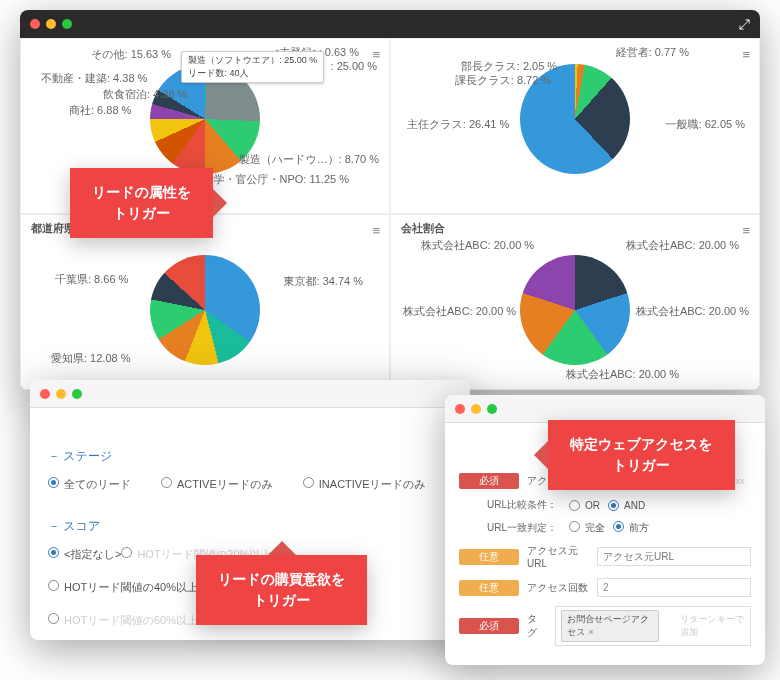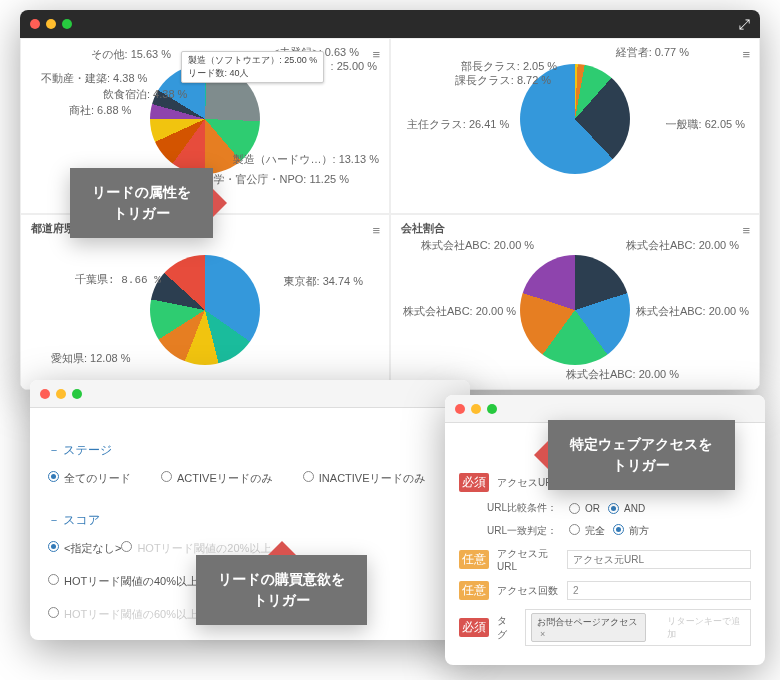--- a/index.html
+++ b/index.html
@@ -21,43 +21,43 @@
   .panel-title { font-weight: bold; font-size: 11px; color: #555; }
   .hamburger { position: absolute; top: 8px; right: 10px; color: #888; font-size: 13px; letter-spacing: -1px; }
 
   .pie-wrap { display:flex; align-items:center; justify-content:center; height: calc(100% - 14px); position:relative; }
   .pie { width: 110px; height: 110px; border-radius: 50%; }
   .label { position: absolute; font-size: 11px; color: #666; white-space: nowrap; }
 
   .tooltip { position:absolute; background:#fff; border:1px solid #ccc; padding:2px 6px; font-size:9px; color:#444; border-radius:2px; box-shadow:0 1px 3px rgba(0,0,0,0.2); z-index:5; }
 
   
-  .callout { position: absolute; background: #737373; color: #fff; font-weight: bold; padding: 14px 22px; text-align: center; line-height: 1.5; font-size: 14px; box-shadow: 0 6px 20px rgba(0,0,0,0.25); z-index: 100; }
+  .callout { position: absolute; background: #ef4444; color: #fff; font-weight: bold; padding: 14px 22px; text-align: center; line-height: 1.5; font-size: 14px; box-shadow: 0 6px 20px rgba(0,0,0,0.25); z-index: 100; }
   .callout::after { content:""; position:absolute; width:0; height:0; }
   .callout.right::after { left:100%; top:50%; transform:translateY(-50%); border:14px solid transparent; border-left-color:#d9534f; }
   .callout.left::after { right:100%; top:50%; transform:translateY(-50%); border:14px solid transparent; border-right-color:#d9534f; }
   .callout.up::after { left:50%; bottom:100%; transform:translateX(-50%); border:14px solid transparent; border-bottom-color:#d9534f; }
 
   
   #win-stage { top: 380px; left: 30px; width: 440px; height: 260px; z-index: 50; }
   #win-stage .titlebar { background:#f5f5f5; border-bottom:1px solid #ddd; }
   .stage-body { padding: 14px 18px; color:#555; }
-  .sect-title { color:#337ab7; font-size:12px; margin: 20px 0 12px; }
+  .sect-title { color:#337ab7; font-size:12px; margin: 26px 0 12px; }
   .radio-row { display:flex; gap:30px; margin-bottom:18px; font-size:11px; align-items:center; flex-wrap:wrap; }
   .radio-opt { display:flex; gap:5px; }
   .r { width:11px; height:11px; border-radius:50%; border:1px solid #888; display:inline-block; position:relative; background:#fff;}
   .r.on { border-color:#337ab7; }
   .r.on::after { content:""; position:absolute; inset:2px; border-radius:50%; background:#337ab7; }
 
   
   #win-url { top: 395px; left: 445px; width: 320px; height: 270px; z-index: 60; }
   #win-url .titlebar { background:#f5f5f5; border-bottom:1px solid #ddd; }
   .url-body { padding: 10px 14px; font-size: 10px; color:#555; }
   .frow { display:flex; align-items:center; gap:8px; margin-bottom:9px; }
-  .badge { color:#fff; font-size:12px; padding:1px 3px; border-radius:2px; flex-shrink:0; }
+  .badge { color:#fff; font-size:10px; padding:1px 20px; border-radius:2px; flex-shrink:0; }
   .badge.req { background:#d9534f; }
   .badge.opt { background:#f0ad4e; }
   .flabel { width: 62px; color:#666; flex-shrink:0; }
   .input { flex:1; border:1px solid #ddd; padding:3px 5px; font-size:10px; color:#888; background:#fff; min-width:0; }
   .fade { color:#ccc; }
   .tag { display:inline-block; background:#eee; border:1px solid #ccc; border-radius:2px; padding:2px 5px; font-size:9px; color:#555; }
   .tag .x { color:#888; margin-left:3px; }
 </style>
 </head>
 <body>
@@ -80,21 +80,21 @@
         <div class="tooltip" style="top:6px; left:150px;">
           <div>製造（ソフトウエア）: 25.00 %</div>
           <div>リード数: 40人</div>
         </div>
         <span class="label" style="top:0; right:20px;">&lt;未登録&gt;: 0.63 %</span>
         <span class="label" style="top:14px; right:2px;">製造（…トウエア）: 25.00 %</span>
         <span class="label" style="top:2px; left:60px;">その他: 15.63 %</span>
         <span class="label" style="top:26px; left:10px;">不動産・建築: 4.38 %</span>
         <span class="label" style="top:42px; left:28px;margin-left:44px;">飲食宿泊: 4.38 %</span>
         <span class="label" style="top:58px; left:38px;">商社: 6.88 %</span>
-        <span class="label" style="bottom:26px; right:0;">製造（ハードウ…）: 13.13 %</span>
+        <span class="label" style="bottom:26px; right:0;">製造（ハードウ…）: 8.70 %</span>
         <span class="label" style="bottom:6px; right:30px;">大学・官公庁・NPO: 11.25 %</span>
       </div>
     </div>
 
     <div class="panel">
       <span class="hamburger">≡</span>
       <div class="pie-wrap">
         <div class="pie" style="background: conic-gradient(#f1c40f 0 0.77%, #e67e22 0.77% 2.82%, #2ecc71 2.82% 11.54%, #2c3e50 11.54% 37.95%, #3498db 37.95% 100%);"></div>
         <span class="label" style="top:0; right:60px;">経営者: 0.77 %</span>
         <span class="label" style="top:14px; left:60px;">部長クラス: 2.05 %</span>
@@ -103,21 +103,21 @@
         <span class="label" style="top:72px; right:4px;">一般職: 62.05 %</span>
       </div>
     </div>
 
     <div class="panel">
       <div class="panel-title">都道府県割合</div>
       <span class="hamburger">≡</span>
       <div class="pie-wrap">
         <div class="pie" style="background: conic-gradient(#3498db 0 34.74%, #1abc9c 34.74% 46%, #f1c40f 46% 56%, #e67e22 56% 66%, #2ecc71 66% 78.08%, #2c3e50 78.08% 86.74%, #e74c3c 86.74% 100%);"></div>
         <span class="label" style="top:38px; right:16px;">東京都: 34.74 %</span>
-        <span class="label" style="top:36px; left:44px;font-family:Liberation Mono, monospace;">千葉県: 8.66 %</span>
+        <span class="label" style="top:36px; left:24px;">千葉県: 8.66 %</span>
         <span class="label" style="bottom:18px; left:20px;">愛知県: 12.08 %</span>
       </div>
     </div>
 
     <div class="panel">
       <div class="panel-title">会社割合</div>
       <span class="hamburger">≡</span>
       <div class="pie-wrap">
         <div class="pie" style="background: conic-gradient(#2c3e50 0 20%, #3498db 20% 40%, #2ecc71 40% 60%, #e67e22 60% 80%, #8e44ad 80% 100%);"></div>
         <span class="label" style="top:2px; left:20px;">株式会社ABC: 20.00 %</span>

